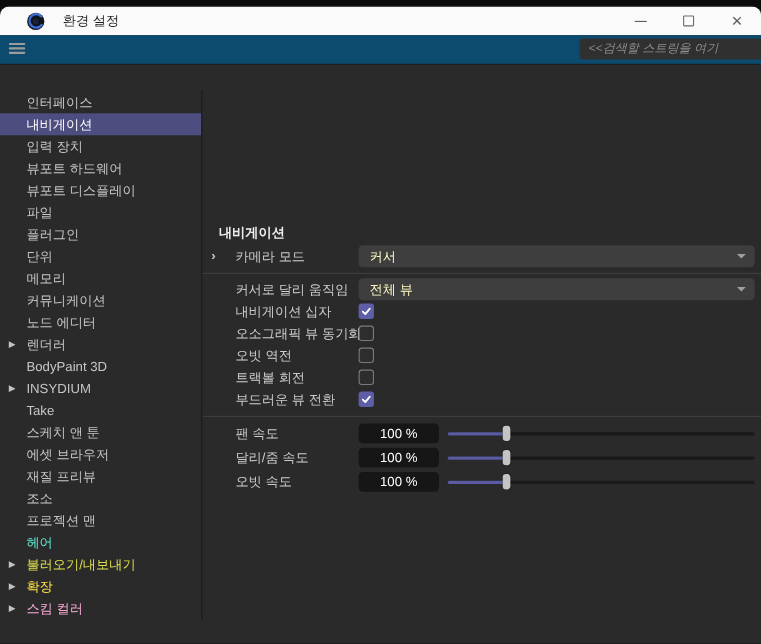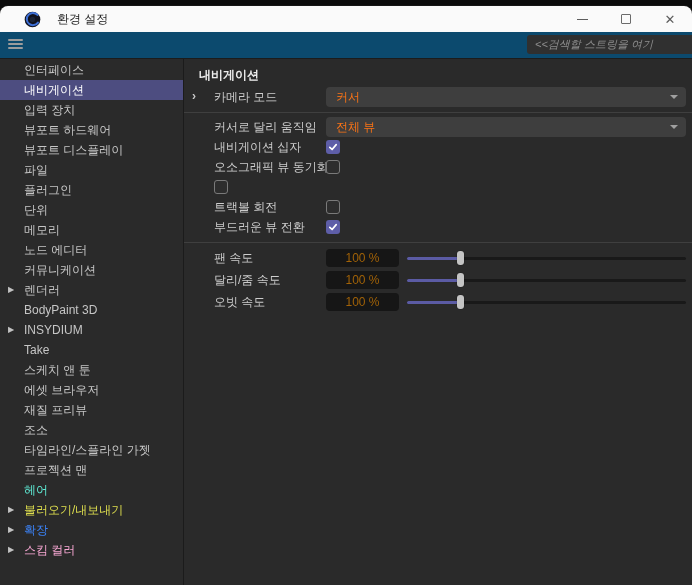--- a/index.html
+++ b/index.html
@@ -32,43 +32,43 @@
 
   
   .toolbar{height:26px;background:#0c4a6e;border-bottom:1px solid #1c1c1c;position:relative;}
   .hamburger{position:absolute;left:8px;top:7px;width:15px;cursor:pointer;}
   .hamburger i{display:block;height:2px;background:#9c9c9c;margin-bottom:2px;border-radius:1px;}
   .searchbox{position:absolute;right:-5px;top:3px;width:170px;height:19px;background:#303030;
     border-radius:3px;color:#8d8d8d;font-style:italic;font-size:11px;line-height:19px;
     padding-left:8px;white-space:nowrap;overflow:hidden;box-sizing:border-box;}
 
   
-  .content{display:flex;height:526px;}
+  .content{display:flex;height:526px;align-items:center;}
   .sidebar{width:184px;flex:none;border-right:1px solid #1b1b1b;padding-top:1px;box-sizing:border-box;overflow:hidden;}
   .sb-item{height:20px;line-height:20px;position:relative;padding-left:24px;color:#c6c6c6;white-space:nowrap;}
   .sb-item.selected{background:#4d4d80;color:#ffffff;}
   .sb-arrow{position:absolute;left:8px;top:0;font-size:8px;color:#c2c2c2;line-height:20px;}
 
   .main{flex:1;position:relative;padding-top:6px;box-sizing:border-box;overflow:hidden;}
   .heading{height:20px;line-height:20px;padding-left:15px;color:#ededed;font-weight:bold;}
   .rows{margin-top:2px;}
   .row{position:relative;height:20px;display:flex;align-items:center;
     padding-left:30px;padding-right:6px;box-sizing:border-box;}
   .row.slider-row{height:22px;}
   .chev{position:absolute;left:8px;top:0;height:20px;line-height:19px;color:#c9c9c9;font-size:12px;font-weight:bold;}
   .p-label{width:112px;flex:none;color:#cdcdcd;white-space:nowrap;}
   .dropdown{flex:1;height:20px;background:#3e3e3e;border-radius:4px;display:flex;align-items:center;
-    position:relative;color:#f97316;padding-left:10px;box-sizing:border-box;cursor:default;}
+    position:relative;color:#fef9c3;padding-left:10px;box-sizing:border-box;cursor:default;}
   .dd-arrow{position:absolute;right:8px;top:8px;width:0;height:0;
     border-left:4px solid transparent;border-right:4px solid transparent;border-top:4px solid #a0a0a0;}
   .separator{height:1px;background:#3f3f3f;margin:5px 0 4px 0;}
   .checkbox{width:14px;height:14px;border-radius:3px;box-sizing:border-box;flex:none;}
   .checkbox.unchecked{background:#2d2d2d;border:1px solid #7a7a7a;}
   .checkbox.checked{background:#5e5ea8;display:flex;align-items:center;justify-content:center;}
-  .valbox{width:73px;height:18px;background:#161616;border-radius:4px;color:#a16207;
+  .valbox{width:73px;height:18px;background:#161616;border-radius:4px;color:#ffffff;
     text-align:center;line-height:18px;flex:none;}
   .slider{flex:1;margin-left:8px;position:relative;height:14px;}
   .track{position:absolute;left:0;right:0;top:6px;height:3px;background:#191919;border-radius:2px;}
   .fill{position:absolute;left:0;top:6px;height:3px;background:#5b5ba4;border-radius:2px;}
   .handle{position:absolute;top:0;height:14px;width:7px;border-radius:3px;background:#c4c4c4;box-shadow:0 0 1px #000;}
 </style>
 </head>
 <body>
 
 <div class="bg-strip">
@@ -113,35 +113,34 @@
     <div class="sidebar">
         <div class="sb-item"><span>인터페이스</span></div>
         <div class="sb-item selected"><span>내비게이션</span></div>
         <div class="sb-item"><span>입력 장치</span></div>
         <div class="sb-item"><span>뷰포트 하드웨어</span></div>
         <div class="sb-item"><span>뷰포트 디스플레이</span></div>
         <div class="sb-item"><span>파일</span></div>
         <div class="sb-item"><span>플러그인</span></div>
         <div class="sb-item"><span>단위</span></div>
         <div class="sb-item"><span>메모리</span></div>
+        <div class="sb-item"><span>커뮤니케이션</span></div>
         <div class="sb-item"><span>노드 에디터</span></div>
-        <div class="sb-item"><span>커뮤니케이션</span></div>
         <div class="sb-item"><span class="sb-arrow">▶</span><span>렌더러</span></div>
         <div class="sb-item"><span>BodyPaint 3D</span></div>
         <div class="sb-item"><span class="sb-arrow">▶</span><span>INSYDIUM</span></div>
         <div class="sb-item"><span>Take</span></div>
         <div class="sb-item"><span>스케치 앤 툰</span></div>
         <div class="sb-item"><span>에셋 브라우저</span></div>
         <div class="sb-item"><span>재질 프리뷰</span></div>
         <div class="sb-item"><span>조소</span></div>
-        <div class="sb-item"><span>타임라인/스플라인 가젯</span></div>
         <div class="sb-item"><span>프로젝션 맨</span></div>
         <div class="sb-item"><span style="color: #5eead4;">헤어</span></div>
         <div class="sb-item"><span class="sb-arrow">▶</span><span style="color: rgb(222, 222, 78);">불러오기/내보내기</span></div>
-        <div class="sb-item"><span class="sb-arrow">▶</span><span style="color: #3b82f6;">확장</span></div>
+        <div class="sb-item"><span class="sb-arrow">▶</span><span style="color: #fde047;">확장</span></div>
         <div class="sb-item"><span class="sb-arrow">▶</span><span style="color: #f9a8d4;">스킴 컬러</span></div>
       </div>
     <div class="main">
       <div class="heading">내비게이션</div>
       <div class="rows">
           <div class="row">
             <span class="chev">›</span>
             <span class="p-label">카메라 모드</span>
             <div class="dropdown">
               <span>커서</span>
@@ -162,20 +161,21 @@
               <svg width="10" height="10" viewBox="0 0 10 10">
                 <path d="M1.8 5.3 L4.1 7.5 L8.2 2.6" stroke="#ffffff" stroke-width="1.7" fill="none" stroke-linecap="round" stroke-linejoin="round"></path>
               </svg>
             </div>
           </div>
           <div class="row">
             <span class="p-label">오소그래픽 뷰 동기화</span>
             <div class="checkbox unchecked"></div>
           </div>
           <div class="row">
+            <span class="p-label">오빗 역전</span>
             <div class="checkbox unchecked"></div>
           </div>
           <div class="row">
             <span class="p-label">트랙볼 회전</span>
             <div class="checkbox unchecked"></div>
           </div>
           <div class="row">
             <span class="p-label">부드러운 뷰 전환</span>
             <div class="checkbox checked">
               <svg width="10" height="10" viewBox="0 0 10 10">

